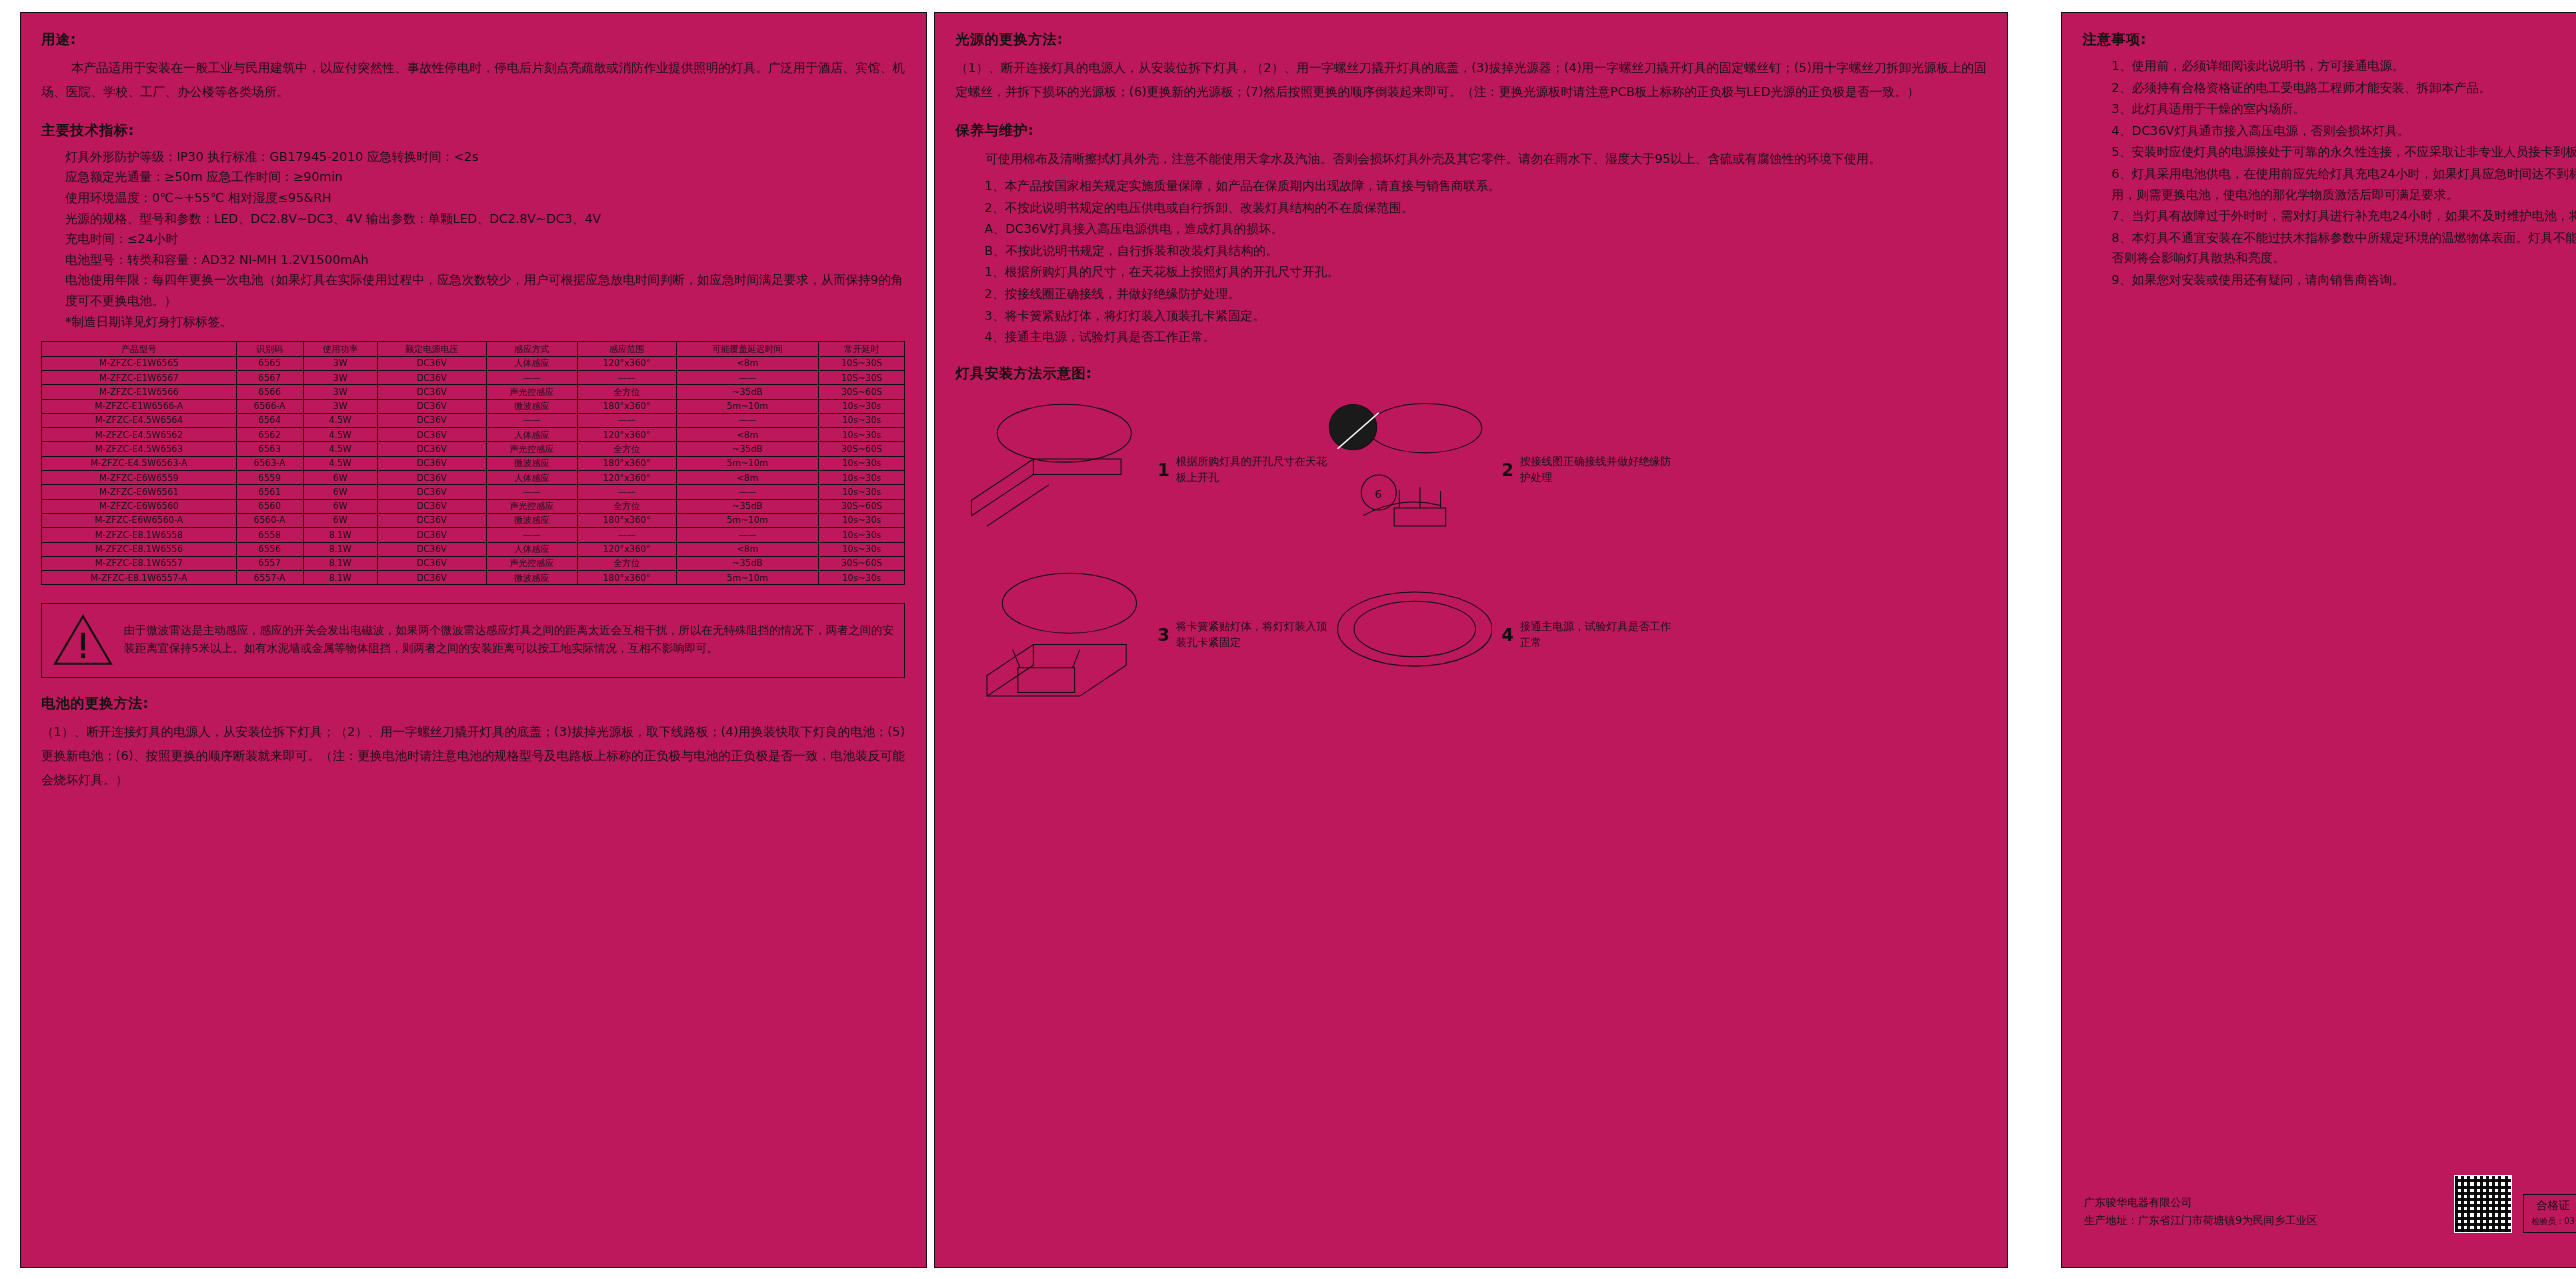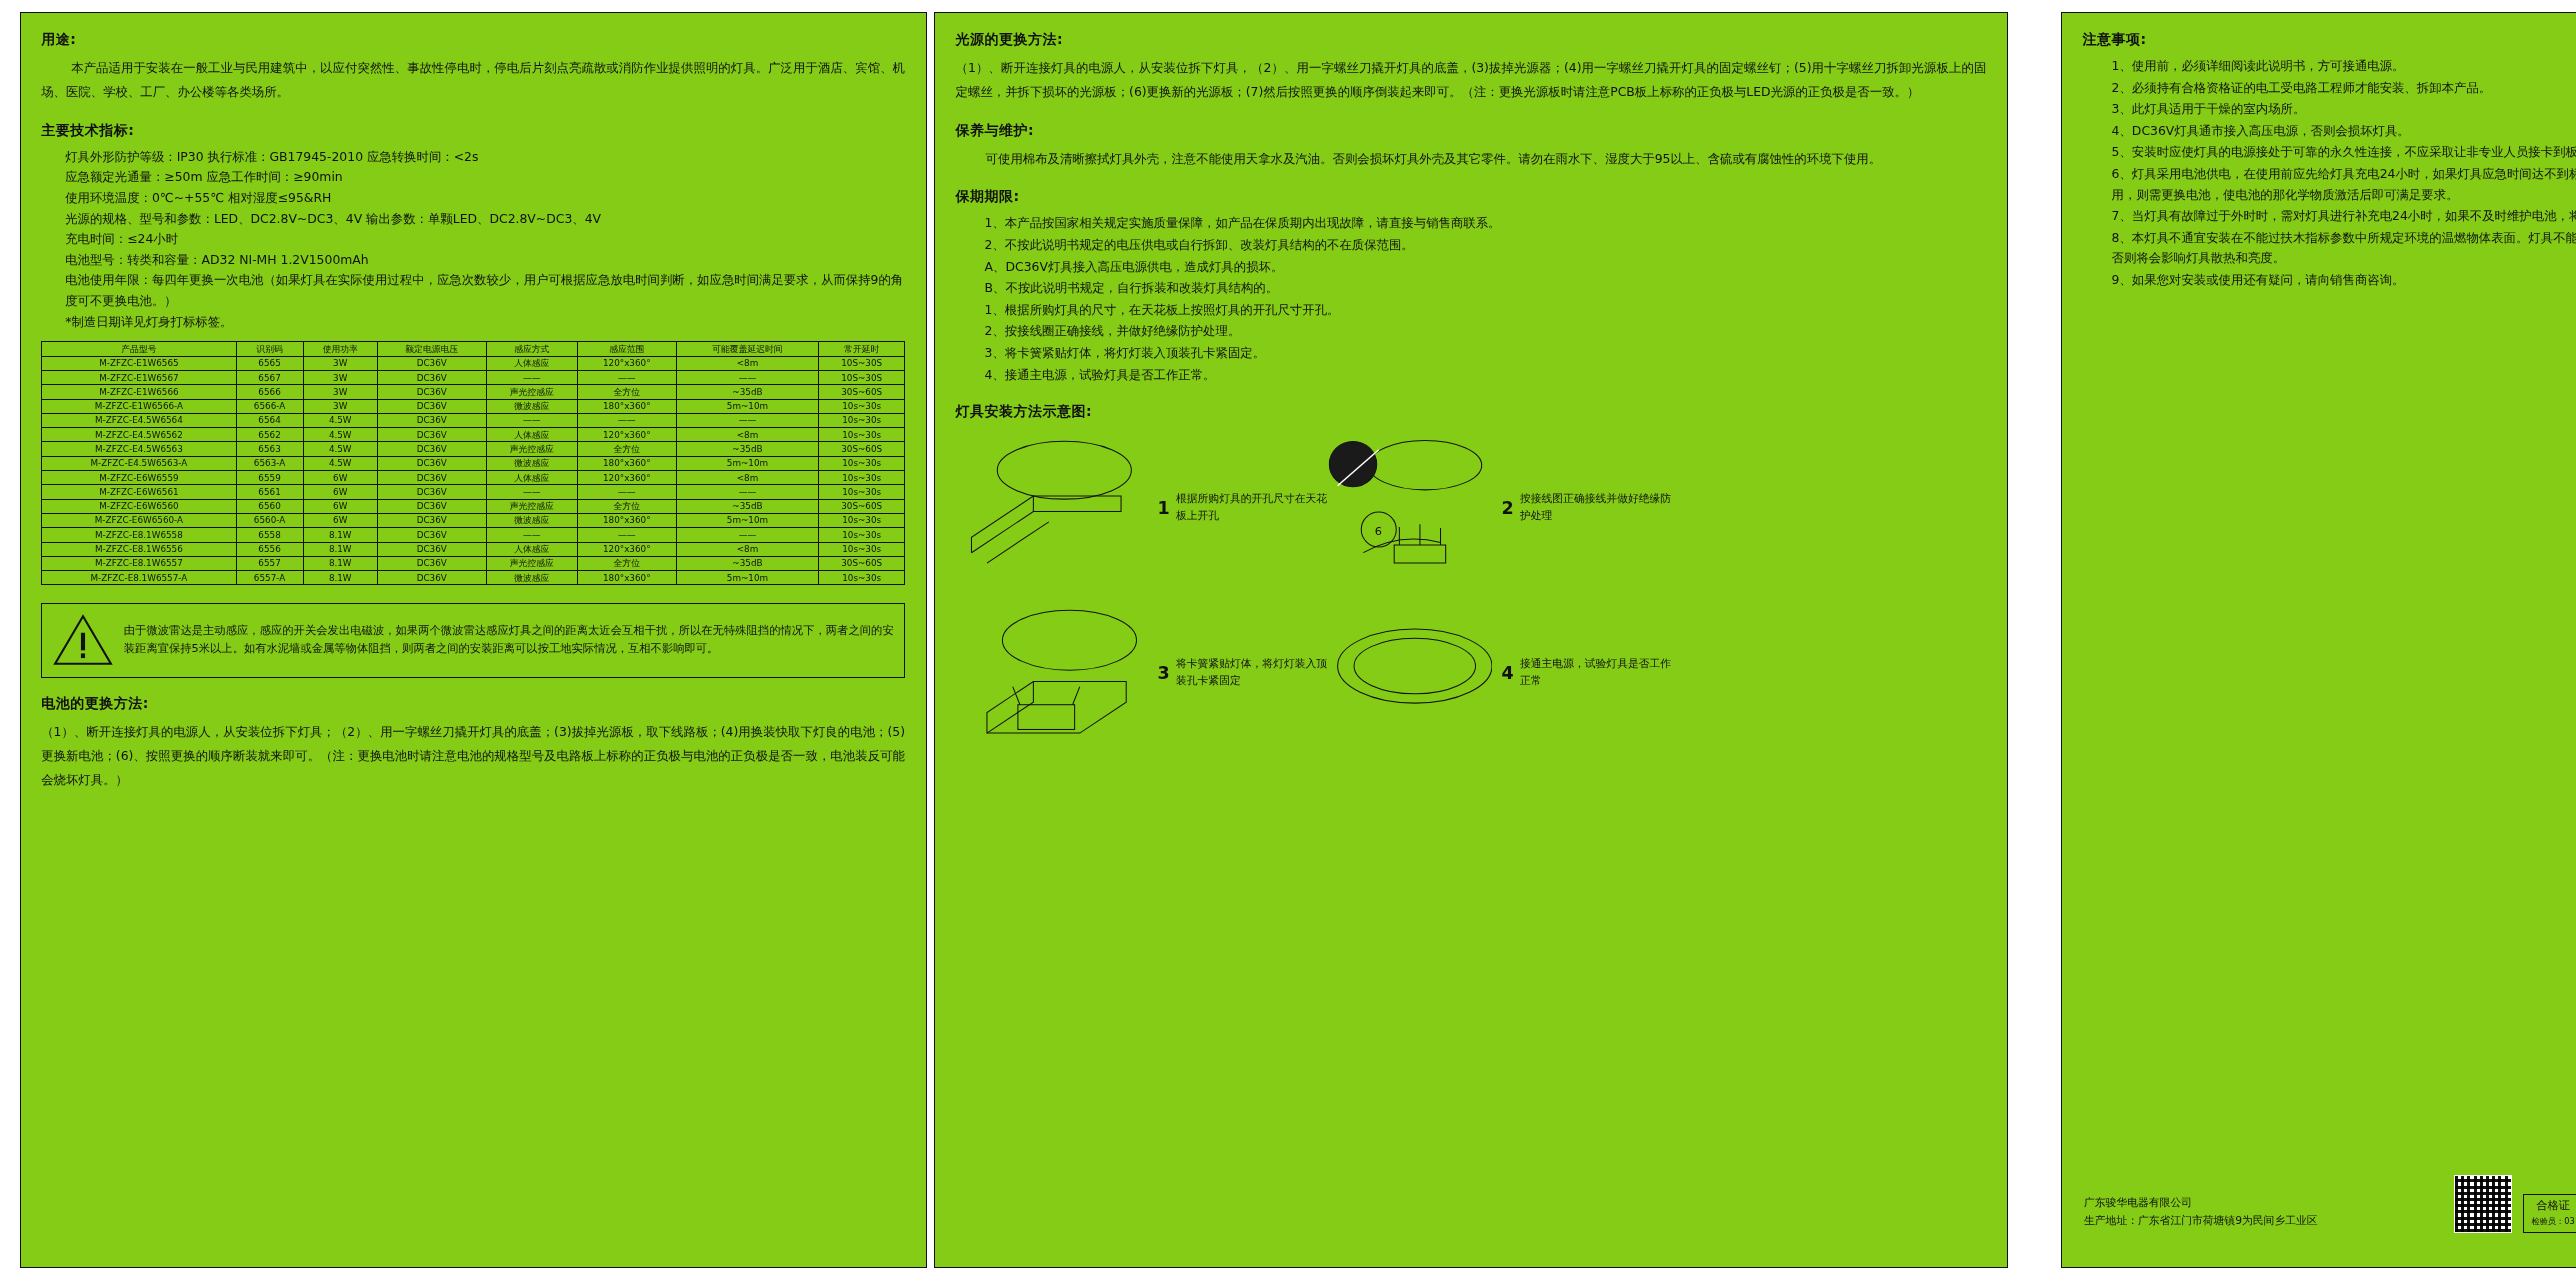--- a/index.html
+++ b/index.html
@@ -1,20 +1,20 @@
 <!DOCTYPE html>
 <html style="font-size:8.2px"><head>
 <meta charset="utf-8">
 <style>
   html,body{margin:0;padding:0;background:#ffffff;}
   body{font-family:"DejaVu Sans","Liberation Sans",sans-serif;color:#111;}
   .page{position:relative;width:3885px;height:1280px;background:#fff;overflow:hidden;}
 
   
-  .panel{position:absolute;border:1px solid #111;background:#84cc16;box-sizing:border-box;}
+  .panel{position:absolute;border:1px solid #111;background:#be185d;box-sizing:border-box;}
   #panel-1{left:19.6px;top:12.4px;width:907px;height:1256px;}
   #panel-2{left:934px;top:12.4px;width:1074px;height:1256px;}
   #panel-3{left:2061px;top:12.4px;width:876px;height:1256px;}
 
   .pad{padding:17.5px 20.6px;box-sizing:border-box;height:100%;}
 
   h2.sec{font-size:14px;font-weight:bold;margin:0 0 7.2px 0;letter-spacing:0.5px;}
   h2.sec2{font-size:14px;font-weight:bold;margin:17.5px 0 7.2px 0;letter-spacing:0.5px;}
   p.body{font-size:12.4px;line-height:24px;margin:0 0 5.2px 0;text-align:justify;}
   p.indent{text-indent:30px;}
@@ -267,21 +267,20 @@
   </div>
 
   <div class="panel" id="panel-2">
     <div class="pad">
       <h2 class="sec">光源的更换方法:</h2>
       <p class="body">（1）、断开连接灯具的电源人，从安装位拆下灯具，（2）、用一字螺丝刀撬开灯具的底盖，(3)拔掉光源器；(4)用一字螺丝刀撬开灯具的固定螺丝钉；(5)用十字螺丝刀拆卸光源板上的固定螺丝，并拆下损坏的光源板；(6)更换新的光源板；(7)然后按照更换的顺序倒装起来即可。（注：更换光源板时请注意PCB板上标称的正负极与LED光源的正负极是否一致。）</p>
 
       <h2 class="sec2">保养与维护:</h2>
       <p class="body indent">可使用棉布及清晰擦拭灯具外壳，注意不能使用天拿水及汽油。否则会损坏灯具外壳及其它零件。请勿在雨水下、湿度大于95以上、含硫或有腐蚀性的环境下使用。</p>
 
-      <h2 class="sec2">保期期限:</h2>
       <ul class="plain">
         <li>1、本产品按国家相关规定实施质量保障，如产品在保质期内出现故障，请直接与销售商联系。</li>
         <li>2、不按此说明书规定的电压供电或自行拆卸、改装灯具结构的不在质保范围。</li>
         <li>   A、DC36V灯具接入高压电源供电，造成灯具的损坏。</li>
         <li>   B、不按此说明书规定，自行拆装和改装灯具结构的。</li>
       </ul>
 
       <ul class="plain">
         <li>1、根据所购灯具的尺寸，在天花板上按照灯具的开孔尺寸开孔。</li>
         <li>2、按接线圈正确接线，并做好绝缘防护处理。</li>

